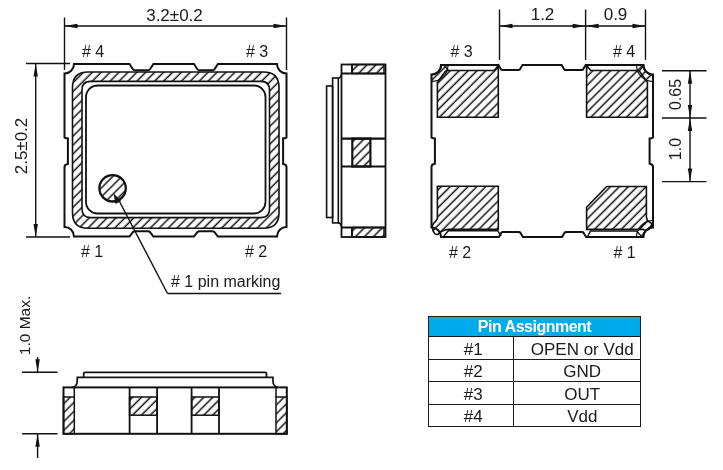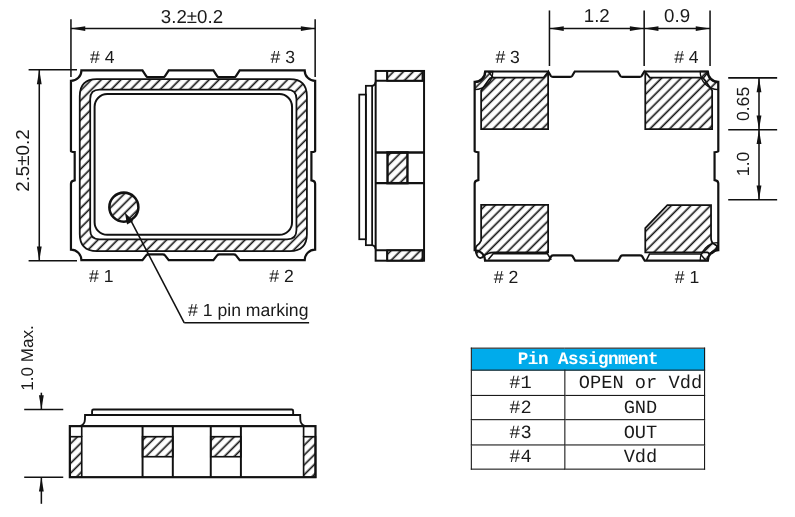--- a/index.html
+++ b/index.html
@@ -1,19 +1,19 @@
 <!DOCTYPE html>
 <html><head>
 <meta charset="utf-8">
 <style>
 html,body{margin:0;padding:0;background:#ffffff;}
 #c{position:relative;width:723px;height:470px;font-family:"Liberation Sans",sans-serif;overflow:hidden;}
 #c svg{position:absolute;left:0;top:0;}
 #tbl{position:absolute;left:428px;top:316px;width:213px;border-collapse:collapse;table-layout:fixed;
-     font-family:Liberation Mono, monospace;font-size:17px;color:#1a1a1a;}
+     font-family:Liberation Sans, sans-serif;font-size:17px;color:#1a1a1a;}
 #tbl td{border:1.7px solid #1a1a1a;text-align:center;padding:0;}
 #tbl td.c1{text-indent:5px;}
 #tbl .sub.c2{text-indent:6px;}
 #tbl .r.c2{text-indent:11px;}
 #tbl .hd{background:#00abeb;color:#ffffff;font-weight:bold;height:19px;font-size:16px;letter-spacing:-0.5px;}
 #tbl .sub{background:#d6eaf8;height:18px;}
 #tbl .r{background:#ffffff;height:19px;line-height:19px;padding-top:2.5px;}
 </style>
 </head>
 <body>

